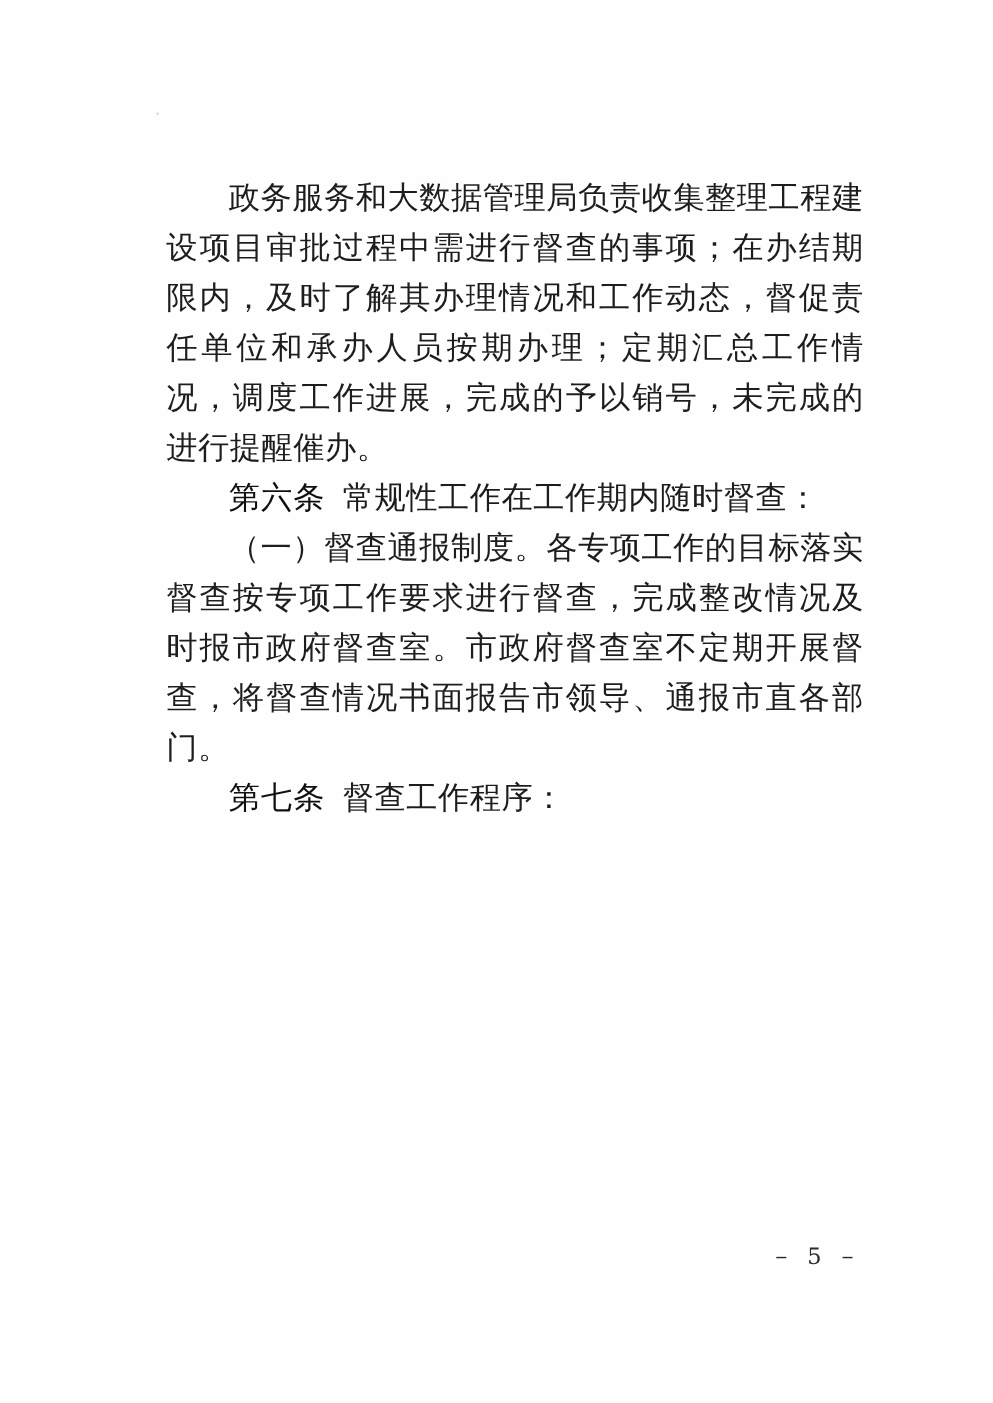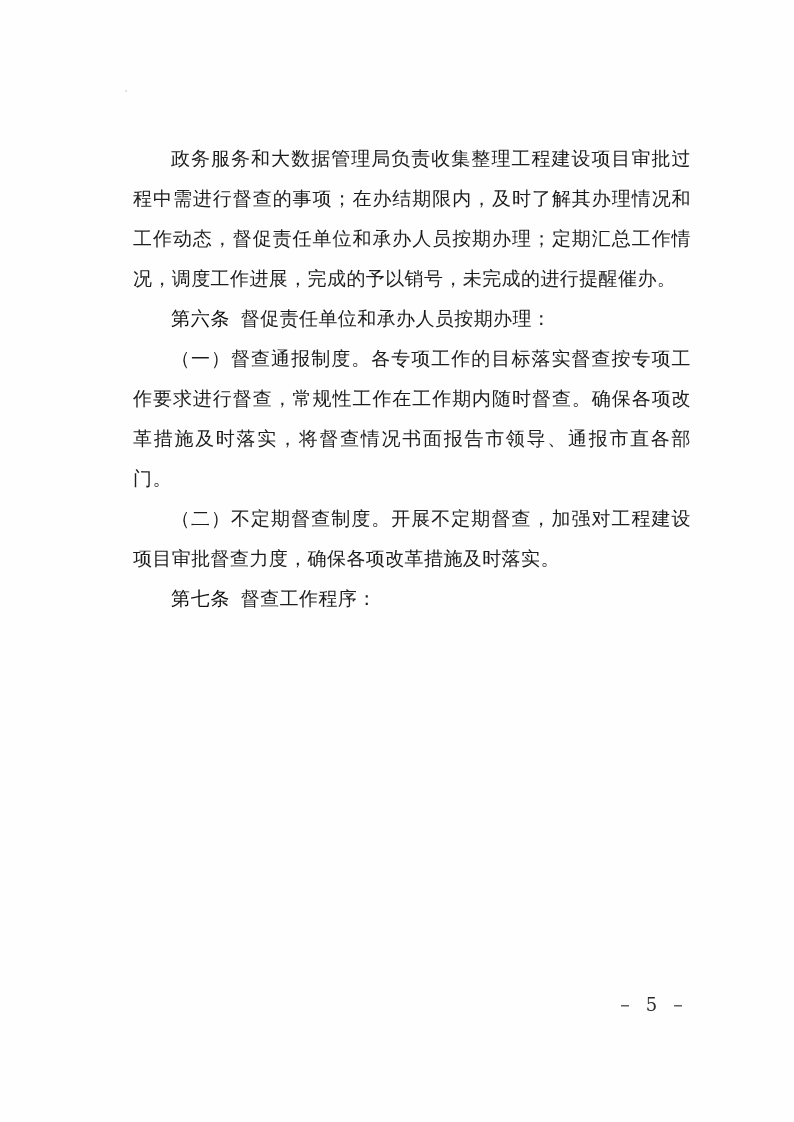--- a/index.html
+++ b/index.html
@@ -37,21 +37,21 @@
 
   .text-block {
     position: absolute;
     left: 133px;
     top: 138px;
     width: 558px;
   }
 
   p.para {
     margin: 0;
-    font-size: 19px;
+    font-size: 25px;
     line-height: 40px;
     text-align: justify;
     text-justify: inter-character;
     text-indent: 2em;
     letter-spacing: 0.4px;
     color: #1d1d1d;
     word-break: break-all;
   }
 
   .heading-label {
@@ -84,30 +84,27 @@
 
   <div class="scan-speck"></div>
 
   <div class="text-block">
 
     <p class="para">
       <span>政务服务和大数据管理局负责收集整理工程建设项目审批过程中需进行督查的事项；在办结期限内，及时了解其办理情况和工作动态，督促责任单位和承办人员按期办理；定期汇总工作情况，调度工作进展，完成的予以销号，未完成的进行提醒催办。</span>
     </p>
 
     <p class="para">
-      <span class="heading-label">第六条</span><span class="heading-gap"></span><span>督促责任单位和承办人员按期办理：</span>
+      <span class="heading-label">第六条</span><span class="heading-gap"></span><span>常规性工作在工作期内随时督查：</span>
     </p>
 
     <p class="para">
-      <span>（一）督查通报制度。各专项工作的目标落实督查按专项工作要求进行督查，常规性工作在工作期内随时督查。确保各项改革措施及时落实，将督查情况书面报告市领导、通报市直各部门。</span>
+      <span>（一）督查通报制度。各专项工作的目标落实督查按专项工作要求进行督查，完成整改情况及时报市政府督查室。市政府督查室不定期开展督查，将督查情况书面报告市领导、通报市直各部门。</span>
     </p>
 
-    <p class="para">
-      <span>（二）不定期督查制度。开展不定期督查，加强对工程建设项目审批督查力度，确保各项改革措施及时落实。</span>
-    </p>
 
 
 
     <p class="para">
       <span class="heading-label">第七条</span><span class="heading-gap"></span><span>督查工作程序：</span>
     </p>
 
   </div>
 
   <div class="page-number">－ 5 －</div>

